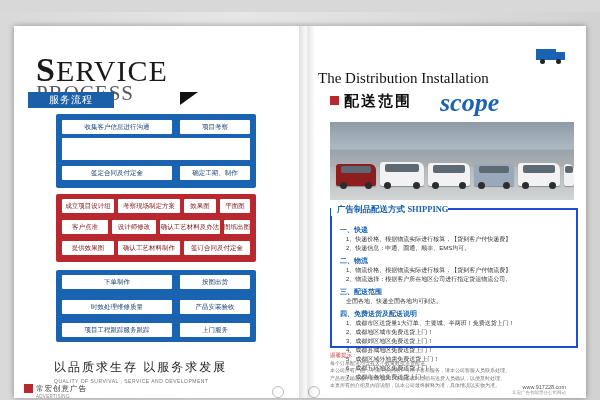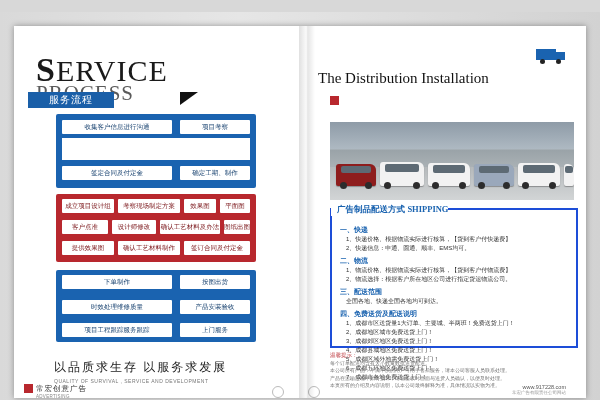--- a/index.html
+++ b/index.html
@@ -222,20 +222,22 @@
         <span class="en">ADVERTISING</span>
       </div>
       <div class="circle" style="left:258px;top:360px;"></div>
     </div>
 
     <div class="pageR">
 
       <div class="rt-head">
         <div class="rt-en">The Distribution Installation</div>
         <div class="rt-sq"></div>
+        <div class="rt-cn">配送范围</div>
+        <div class="rt-scope">scope</div>
       </div>
       <div class="truck">
         <div class="body"></div>
           <div class="cab"></div>
           <div class="w1"></div>
           <div class="w2"></div>
       </div>
 
       <div class="photo">
         <div class="wall"></div>

